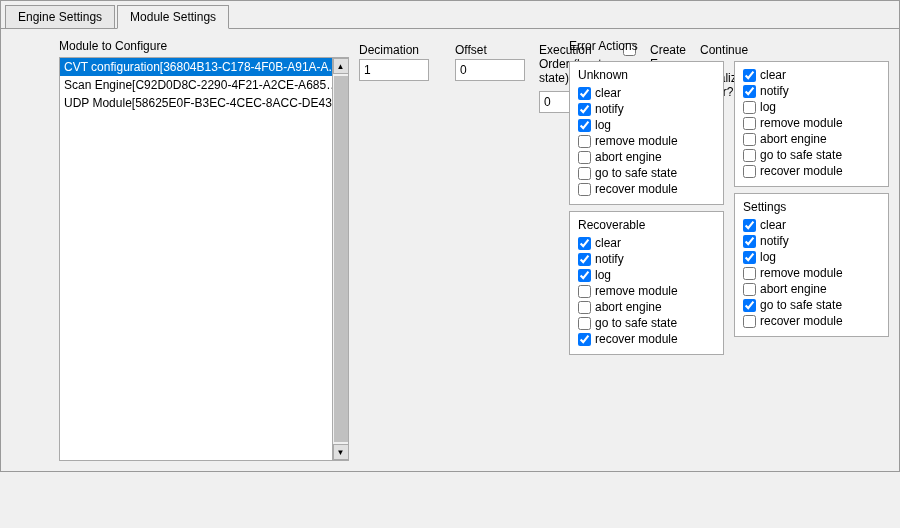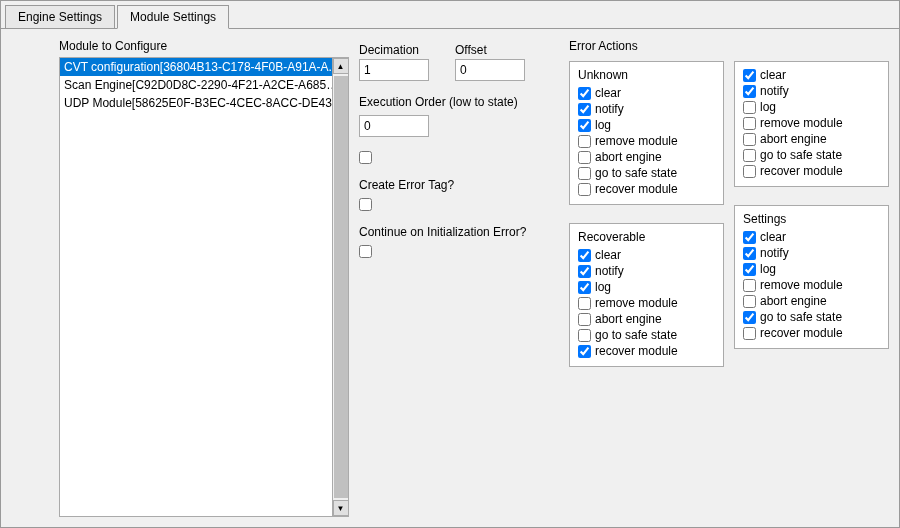--- a/index.html
+++ b/index.html
@@ -4,21 +4,21 @@
   <style>
     * { box-sizing: border-box; margin: 0; padding: 0; }
     body {
       font-family: 'Segoe UI', Tahoma, Geneva, Verdana, sans-serif;
       font-size: 12px;
       background: #f0f0f0;
       color: #000;
     }
     .window {
       width: 900px;
-      height: 528px;
+      height: 472px;
       background: #f0f0f0;
       border: 1px solid #999;
       display: flex;
       flex-direction: column;
     }
     .tab-bar {
       display: flex;
       background: #f0f0f0;
       border-bottom: 1px solid #999;
       padding-top: 4px;
@@ -103,21 +103,21 @@
       background: #c0c0c0;
       margin: 2px 1px;
     }
     .right-panel {
       flex: 1;
       display: flex;
       gap: 10px;
     }
     .middle-panel {
       display: flex;
-      flex-direction: column;
+      flex-direction: row;
       gap: 14px;
       width: 200px;
       min-width: 200px;
       padding-top: 4px;
     }
     .field-group {
       display: flex;
       flex-direction: column;
       gap: 4px;
     }
@@ -163,21 +163,21 @@
     }
     .error-columns {
       display: flex;
       gap: 10px;
       flex: 1;
     }
     .error-column {
       flex: 1;
       display: flex;
       flex-direction: column;
-      gap: 18px;
+      gap: 6px;
     }
     .error-section {
       border: 1px solid #aaa;
       background: #fff;
       padding: 6px 8px;
     }
     .error-section-title {
       font-size: 12px;
       margin-bottom: 4px;
     }

